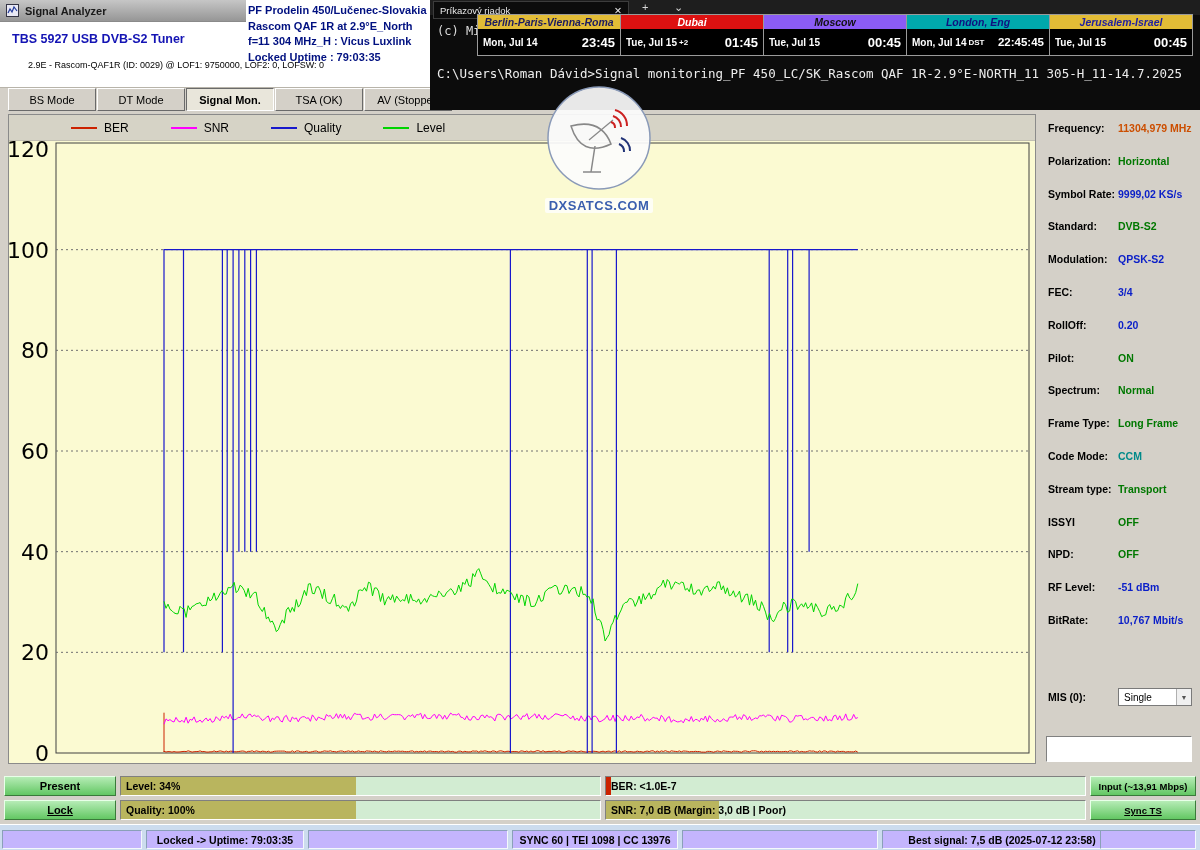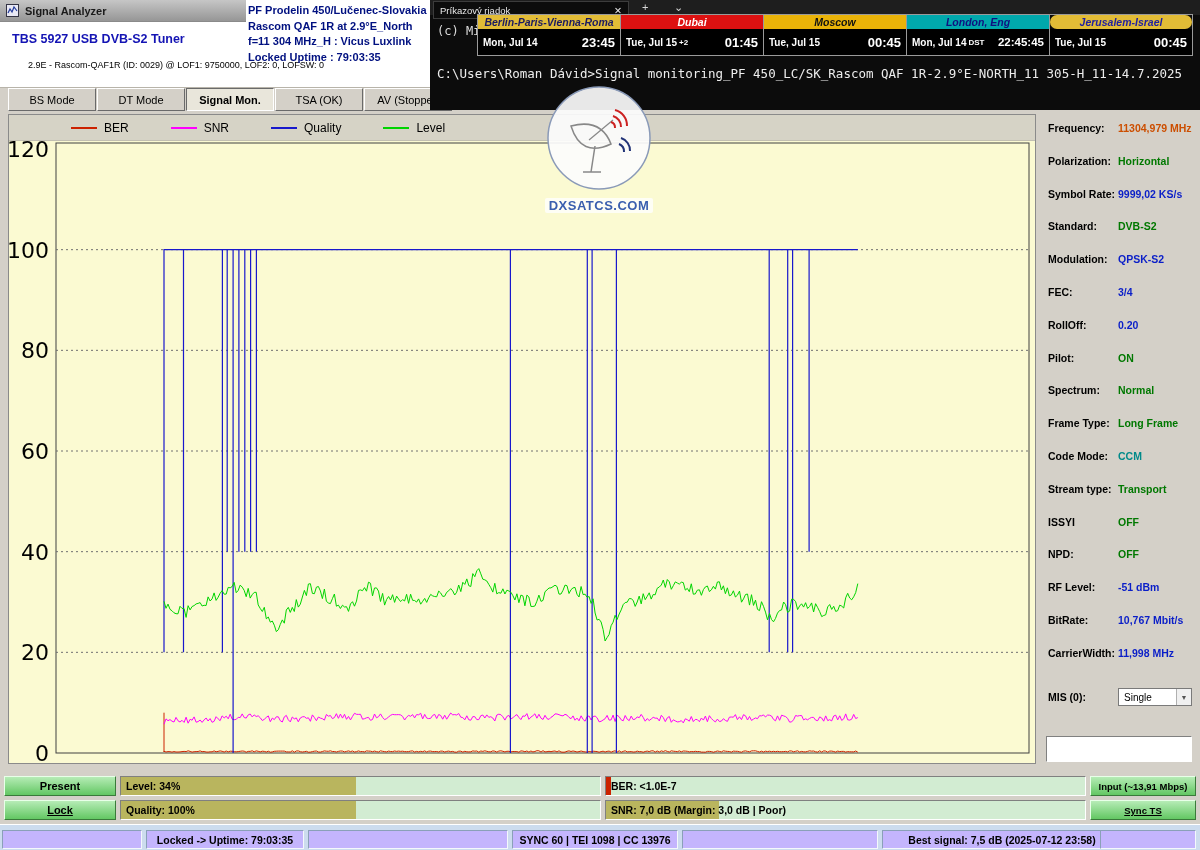--- a/index.html
+++ b/index.html
@@ -123,37 +123,37 @@
         </div>
         <div class="clock">
           <div class="clock-h" style="background: rgb(221, 17, 17); color: rgb(255, 255, 255);">Dubai</div>
           <div class="clock-b">
             <span class="clock-date">Tue, Jul 15</span>
             <sup class="clock-badge">+2</sup>
             <span class="clock-time">01:45</span>
           </div>
         </div>
         <div class="clock">
-          <div class="clock-h" style="background: #eab308; color: rgb(17, 17, 17);">Moscow</div>
+          <div class="clock-h" style="background: #8b5cf6; color: rgb(17, 17, 17);">Moscow</div>
           <div class="clock-b">
             <span class="clock-date">Tue, Jul 15</span>
             <sup class="clock-badge"></sup>
             <span class="clock-time">00:45</span>
           </div>
         </div>
         <div class="clock">
           <div class="clock-h" style="background: rgb(0, 168, 172); color: rgb(16, 16, 128);">London, Eng</div>
           <div class="clock-b">
             <span class="clock-date">Mon, Jul 14</span>
             <sup class="clock-badge">DST</sup>
             <span class="clock-time" style="font-size: 11.5px;">22:45:45</span>
           </div>
         </div>
         <div class="clock">
-          <div class="clock-h" style="background: rgb(226, 188, 54); color: rgb(32, 32, 160); border-radius: 8px;">Jerusalem-Israel</div>
+          <div class="clock-h" style="background: rgb(226, 188, 54); color: rgb(32, 32, 160);">Jerusalem-Israel</div>
           <div class="clock-b">
             <span class="clock-date">Tue, Jul 15</span>
             <sup class="clock-badge"></sup>
             <span class="clock-time">00:45</span>
           </div>
         </div>
       </div>
     <div class="cmdline">C:\Users\Roman Dávid&gt;Signal monitoring_PF 450_LC/SK_Rascom QAF 1R-2.9°E-NORTH_11 305-H_11-14.7.2025</div>
   </div>
 
@@ -272,24 +272,20 @@
           <span class="param-value" style="color: rgb(0, 120, 0);">OFF</span>
         </div>
         <div class="param-row">
           <span class="param-label">RF Level:</span>
           <span class="param-value" style="color: rgb(10, 30, 200);">-51 dBm</span>
         </div>
         <div class="param-row">
           <span class="param-label">BitRate:</span>
           <span class="param-value" style="color: rgb(10, 30, 200);">10,767 Mbit/s</span>
         </div>
-        <div class="param-row">
-          <span class="param-label">CarrierWidth:</span>
-          <span class="param-value" style="color: rgb(10, 30, 200);">11,998 MHz</span>
-        </div>
       </div>
     <div class="mis-row">
       <span class="mis-label">MIS (0):</span>
       <div class="mis-select">
         <span>Single</span>
         <span class="mis-arrow">▼</span>
       </div>
     </div>
     <div class="params-box"></div>
   </div>

